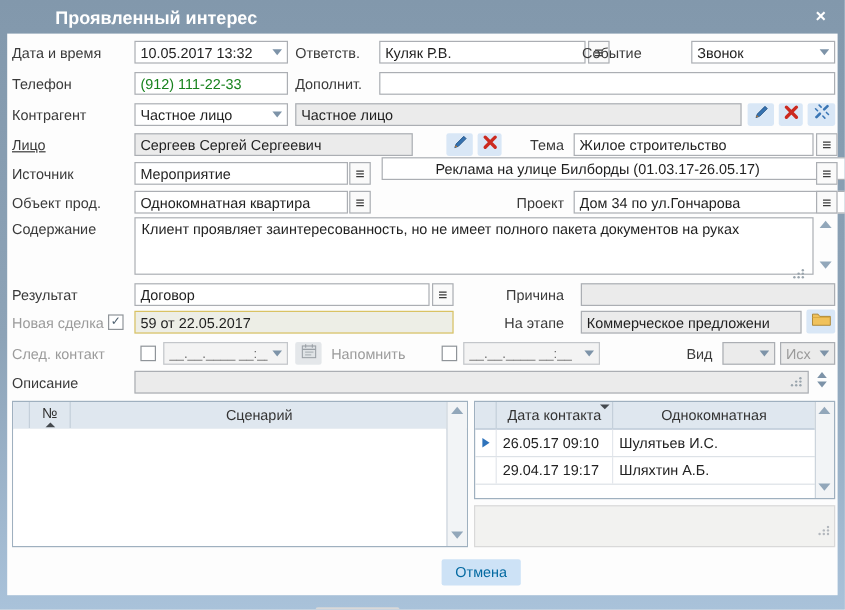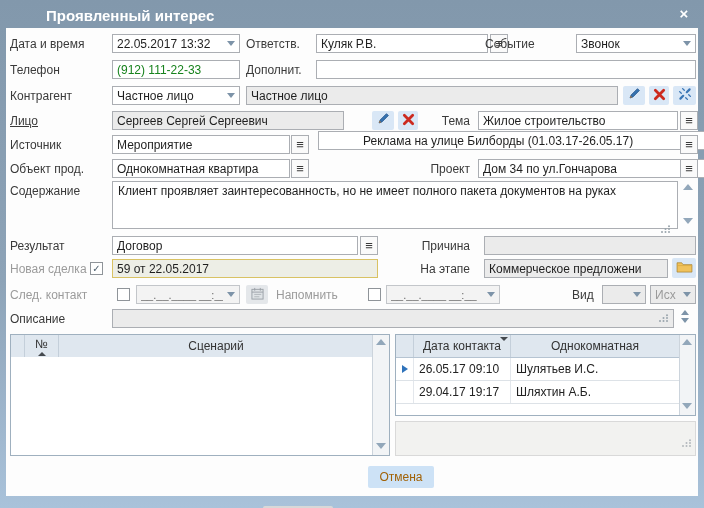--- a/index.html
+++ b/index.html
@@ -52,38 +52,38 @@
           border-left:6px solid #2f73bb;}
   .sortup{width:0;height:0;border-left:4px solid transparent;border-right:4px solid transparent;
           border-bottom:4px solid #44494e;}
   .sortdown{width:0;height:0;border-left:4px solid transparent;border-right:4px solid transparent;
             border-top:4px solid #44494e;}
   .scrolltrack{position:absolute;box-sizing:border-box;background:#f2f4f6;border-left:1px solid #ccd4dc;}
   .panel{position:absolute;box-sizing:border-box;background:#f2f2f0;border:1px solid #d9d9d9;}
   .btn{position:absolute;height:22px;box-sizing:border-box;border-radius:2px;font-size:12px;
        display:flex;align-items:center;justify-content:center;cursor:default;}
   .btn.ok{background:#d8d8d8;color:#9e9e9e;}
-  .btn.cancel{background:#cde2f6;color:#a16207;}
+  .btn.cancel{background:#cde2f6;color:#0369a1;}
   .spin{position:absolute;display:flex;flex-direction:column;gap:3px;align-items:center;}
   .spin .u{width:0;height:0;border-left:4px solid transparent;border-right:4px solid transparent;border-bottom:5px solid #7d93a8;}
   .spin .d{width:0;height:0;border-left:4px solid transparent;border-right:4px solid transparent;border-top:5px solid #7d93a8;}
 </style>
 </head>
 <body>
 
 <div class="win">
   <div class="titlebar">
     <span class="title">Проявленный интерес</span>
     <span class="closebtn">×</span>
   </div>
   <div class="content"></div>
 
   <span class="lbl" style="left:10px;top:36px;">Дата и время</span>
   <div class="fld" style="left:112px;top:34px;width:128px;">
-    <span class="txt">22.05.2017 13:32</span>
+    <span class="txt">10.05.2017 13:32</span>
     <span class="arrd"></span>
   </div>
   <span class="lbl" style="left:246px;top:36px;">Ответств.</span>
   <div class="fld" style="left:316px;top:34px;width:172px;">
     <span class="txt">Куляк Р.В.</span>
   </div>
   <div class="menubtn" style="left:490px;top:34px;">≡</div>
   <span class="lbl" style="left:485px;top:36px;">Событие</span>
   <div class="fld" style="left:576px;top:34px;width:120px;">
     <span class="txt">Звонок</span>

